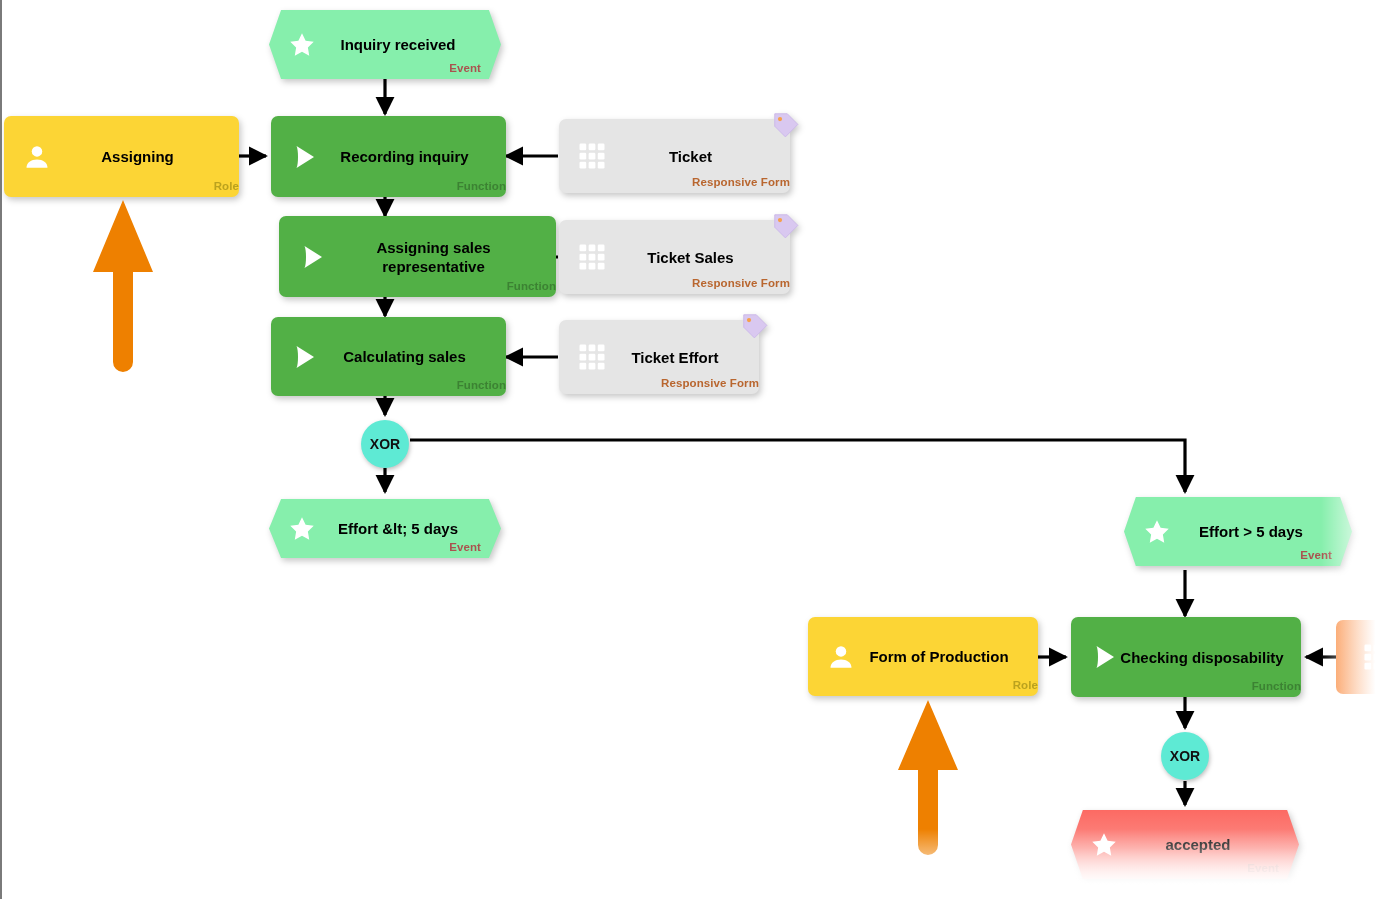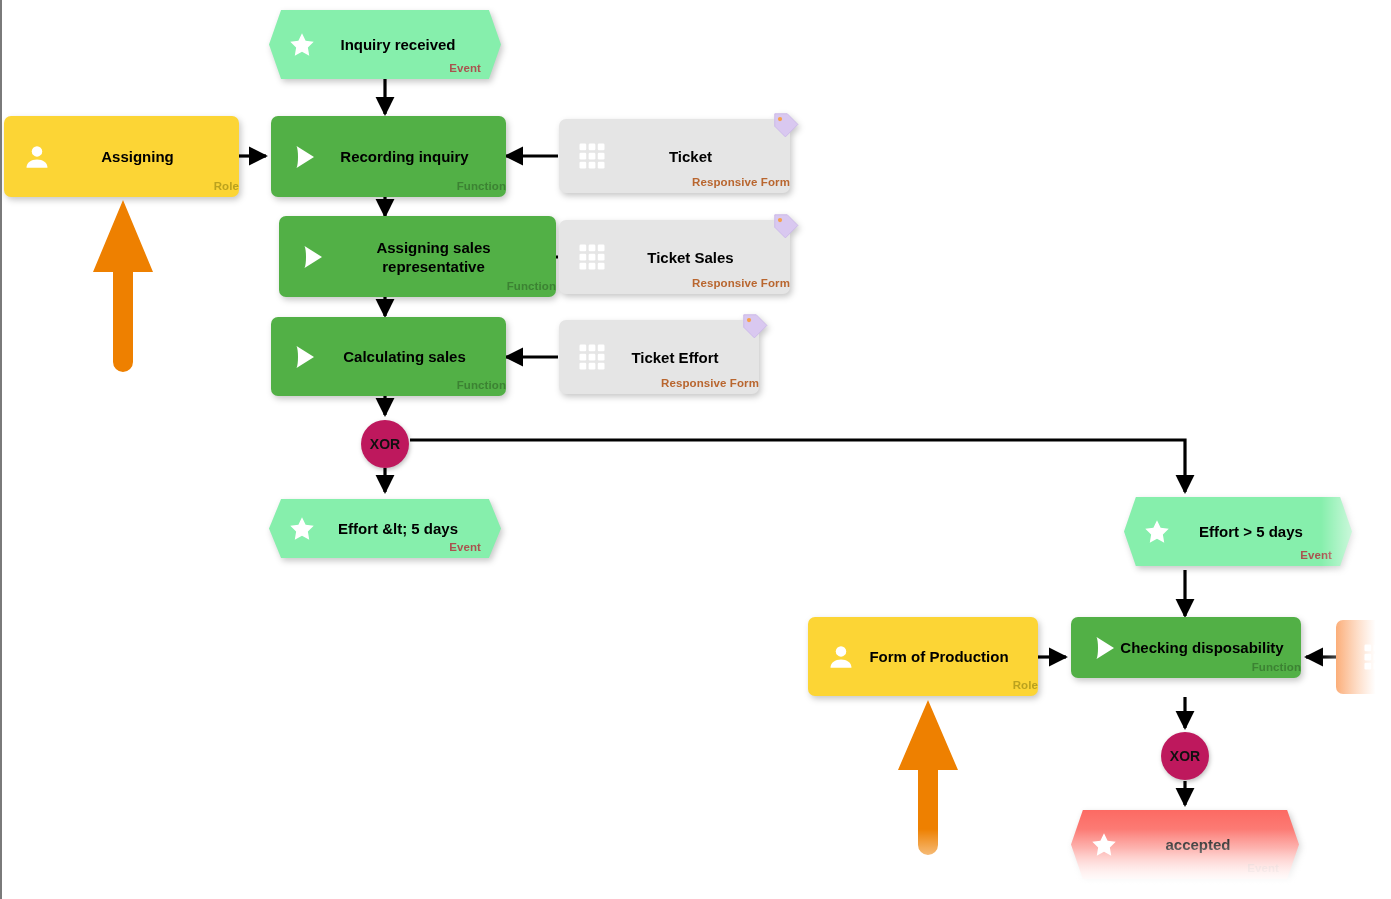--- a/index.html
+++ b/index.html
@@ -85,21 +85,21 @@
   }
   .event .kind{color:#a9534f;right:20px;}
   .event .title{padding:0 26px 0 52px;}
 
   
   .gw{
     position:absolute;
     z-index:25;
     width:48px;height:48px;
     border-radius:50%;
-    background:#be185d;
+    background:#5eead4;
     display:flex;align-items:center;justify-content:center;
     font-size:14px;font-weight:700;color:#111;
     filter:drop-shadow(1px 2px 2px rgba(0,0,0,0.25));
   }
 
   
   .edge-layer{position:absolute;left:0;top:0;width:1391px;height:899px;z-index:10;}
   .ann-layer{position:absolute;left:0;top:0;width:1391px;height:899px;z-index:40;pointer-events:none;}
 
   
@@ -327,21 +327,21 @@
     <div class="node-inner">
       <svg class="glyph" viewBox="0 0 24 24">
         <circle cx="12" cy="7.5" r="4.2" fill="#fff"></circle>
         <path fill="#fff" d="M3.6 20.5c0-4.2 3.8-6.6 8.4-6.6s8.4 2.4 8.4 6.6z"></path>
       </svg>
       <div class="title">Form of Production</div>
       <div class="kind">Role</div>
     </div>
   </div>
 
-  <div class="node func" style="left:1069px;top:617px;width:230px;height:61px;">
+  <div class="node func" style="left:1069px;top:617px;width:230px;height:80px;">
     <div class="node-inner">
       <svg class="glyph" viewBox="0 0 24 24">
         <path fill="#fff" d="M6 3.2 L20 12 L6 20.8 C7.6 17.8 7.6 6.2 6 3.2 z"></path>
       </svg>
       <div class="title">Checking disposability</div>
       <div class="kind">Function</div>
     </div>
   </div>
 
   <div class="node form clipped" style="left:1334px;top:620px;width:120px;height:74px;">

